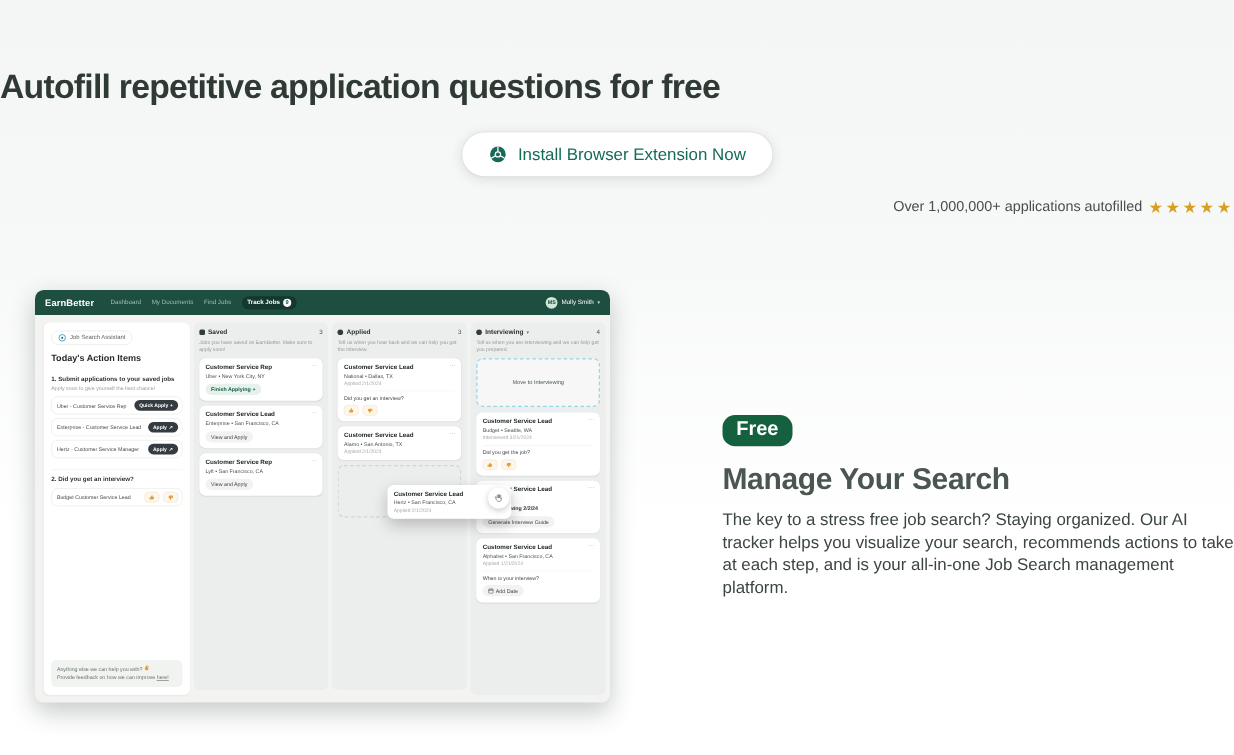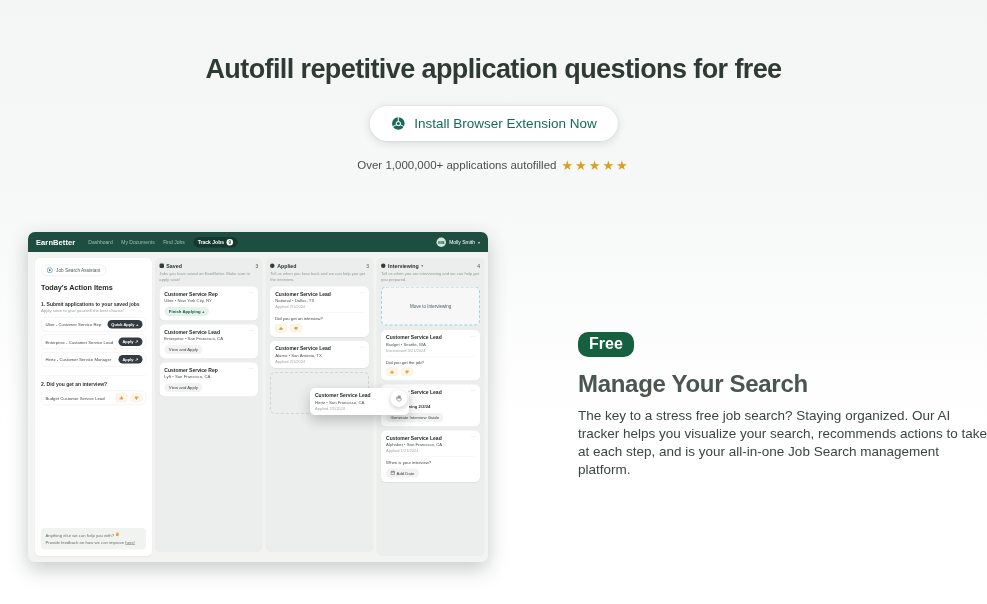--- a/index.html
+++ b/index.html
@@ -6,31 +6,31 @@
   html,body { width: 987px; height: 604px; }
   body {
     font-family: "Liberation Sans", sans-serif;
     background: linear-gradient(180deg, #f3f6f4 0%, #f7f9f8 35%, #ffffff 70%);
     position: relative; overflow: hidden;
   }
   .page { position: relative; width: 987px; height: 604px; }
 
   
   .hero-title {
-    position: absolute; top: 54px; left: 0; right: 0; text-align: center;
+    position: absolute; top: 54px; left: 0; right: 0; 
     font-size: 27px; font-weight: 700; color: #2f3a35; letter-spacing: -0.6px;
   }
   .cta-btn {
     position: absolute; top: 106px; left: 50%; transform: translateX(-50%);
     height: 35px; padding: 8px 21px; border-radius: 18px; background: #fff;
     box-shadow: 0 2px 10px rgba(20,40,30,.14), 0 0 0 1px rgba(0,0,0,.03);
     display: inline-flex; align-items: center; gap: 9px; cursor: pointer;
     color: #156b58; font-size: 13.5px; white-space: nowrap;
   }
-  .social { position: absolute; top: 158px; left: 0; right: 0; text-align: center;
+  .social { position: absolute; top: 158px; left: 0; right: 0; text-align: right;
     font-size: 11.5px; color: #4a4f4c; }
   .stars { color: #d9a01f; font-size: 13px; letter-spacing: 2px; margin-left: 5px; vertical-align: -1px; }
 
   
   .feature { position: absolute; left: 578px; top: 332px; width: 412px; }
   .free-badge { display: inline-block; background: #15603e; color: #fff; font-size: 16px;
     font-weight: 700; padding: 3px 11px 4px; border-radius: 10px; }
   .feature h2 { margin-top: 13px; font-size: 24px; font-weight: 700; color: #4a564f; letter-spacing: -0.3px; }
   .feature p { margin-top: 9px; font-size: 13.5px; line-height: 1.33; color: #3c4641; }
 

